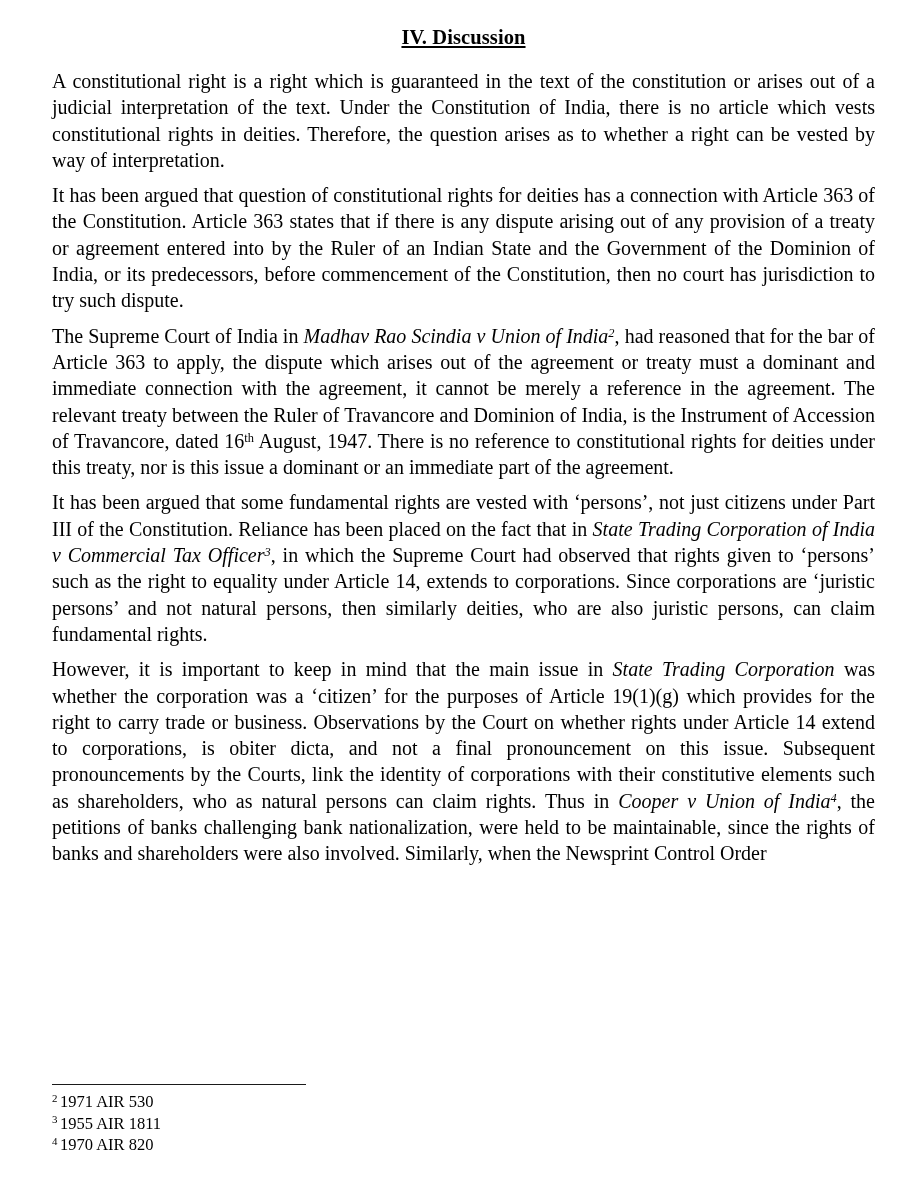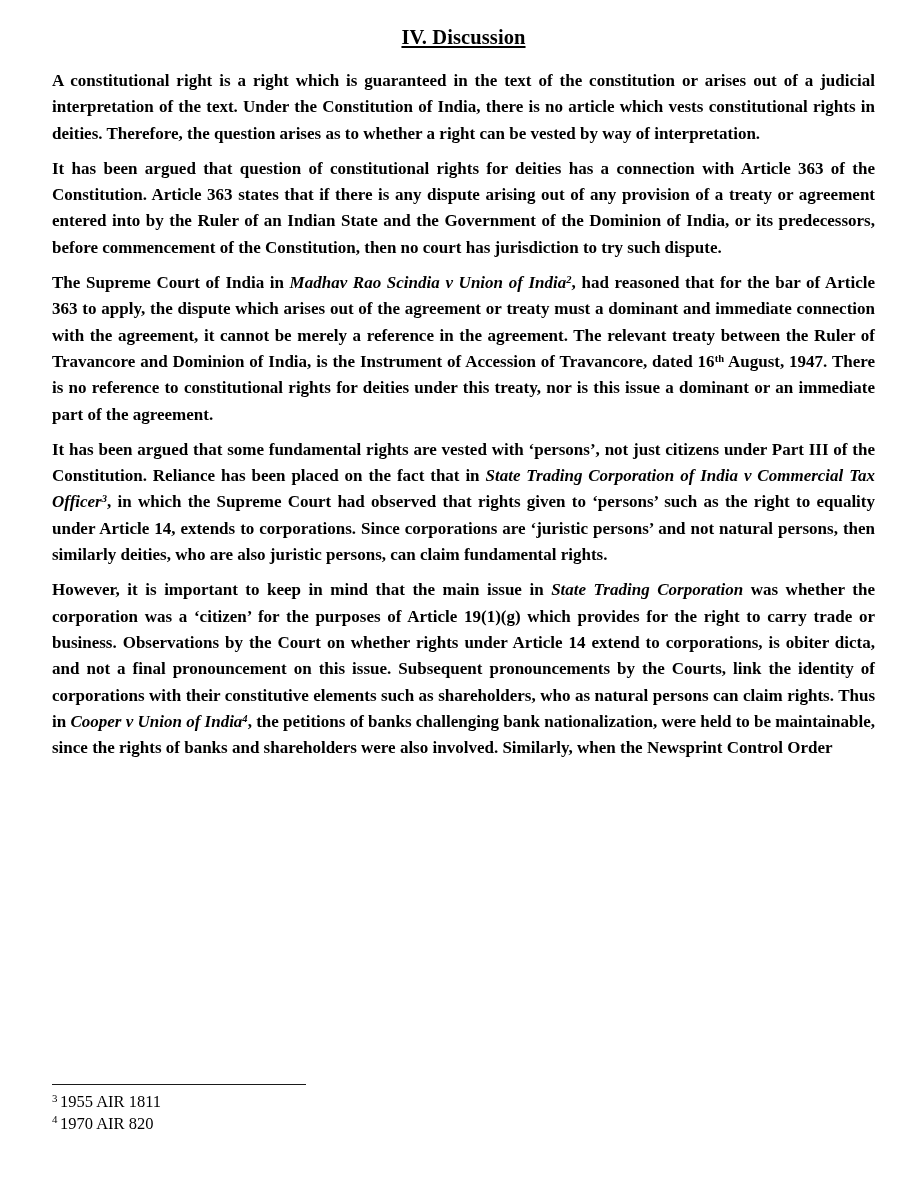--- a/index.html
+++ b/index.html
@@ -38,24 +38,23 @@
     letter-spacing: 0.1px;
   }
   .section-title span.u {
     text-decoration: underline;
     text-underline-offset: 2px;
   }
   p.para {
     margin: 0 0 9px 0;
     text-align: justify;
     text-justify: inter-word;
-    font-size: 17px;
+    font-size: 20px;
     line-height: 26.3px;
     hyphens: none;
-    font-weight: bold;
   }
   p.para:last-of-type {
     margin-bottom: 4px;
   }
   .it {
     font-style: italic;
   }
   sup {
     font-size: 0.62em;
     line-height: 0;
@@ -105,18 +104,19 @@
     <p class="para"><span>It has been argued that question of constitutional rights for deities has a connection with Article 363 of the Constitution. Article 363 states that if there is any dispute arising out of any provision of a treaty or agreement entered into by the Ruler of an Indian State and the Government of the Dominion of India, or its predecessors, before commencement of the Constitution, then no court has jurisdiction to try such dispute.</span></p>
     <p class="para"><span>The Supreme Court of India in </span><em class="it">Madhav Rao Scindia v Union of India</em><sup class="it">2</sup><span>, had reasoned that for the bar of Article 363 to apply, the dispute which arises out of the agreement or treaty must a dominant and immediate connection with the agreement, it cannot be merely a reference in the agreement. The relevant treaty between the Ruler of Travancore and Dominion of India, is the Instrument of Accession of Travancore, dated 16</span><sup>th</sup><span> August, 1947. There is no reference to constitutional rights for deities under this treaty, nor is this issue a dominant or an immediate part of the agreement.</span></p>
     <p class="para"><span>It has been argued that some fundamental rights are vested with ‘persons’, not just citizens under Part III of the Constitution. Reliance has been placed on the fact that in </span><em class="it">State Trading Corporation of India v Commercial Tax Officer</em><sup class="it">3</sup><span>, in which the Supreme Court had observed that rights given to ‘persons’ such as the right to equality under Article 14, extends to corporations. Since corporations are ‘juristic persons’ and not natural persons, then similarly deities, who are also juristic persons, can claim fundamental rights.</span></p>
     <p class="para"><span>However, it is important to keep in mind that the main issue in </span><em class="it">State Trading Corporation</em><span> was whether the corporation was a ‘citizen’ for the purposes of Article 19(1)(g) which provides for the right to carry trade or business. Observations by the Court on whether rights under Article 14 extend to corporations, is obiter dicta, and not a final pronouncement on this issue. Subsequent pronouncements by the Courts, link the identity of corporations with their constitutive elements such as shareholders, who as natural persons can claim rights. Thus in </span><em class="it">Cooper v Union of India</em><sup class="it">4</sup><span>, the petitions of banks challenging bank nationalization, were held to be maintainable, since the rights of banks and shareholders were also involved. Similarly, when the Newsprint Control Order</span></p>
 
   </div>
 
   <div class="footnotes">
     <div class="fn-rule"></div>
     <ul class="fn-list">
+        <li class="fn-item"><sup>2</sup><span>1971 AIR 530</span></li>
         <li class="fn-item"><sup>3</sup><span>1955 AIR 1811</span></li>
         <li class="fn-item"><sup>4</sup><span>1970 AIR 820</span></li>
       </ul>
   </div>
 
 </div>
 
 </body></html>

